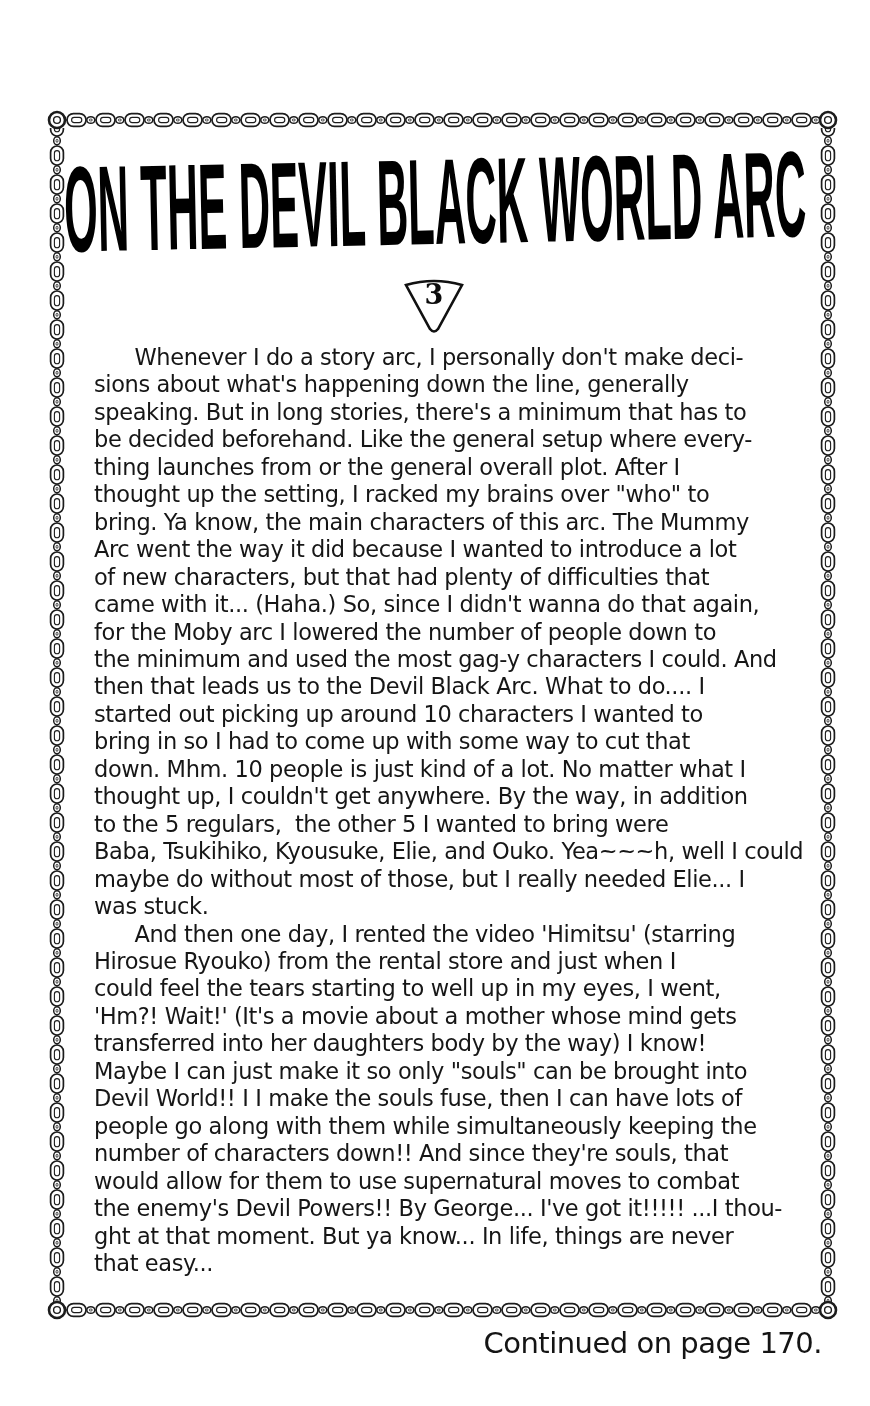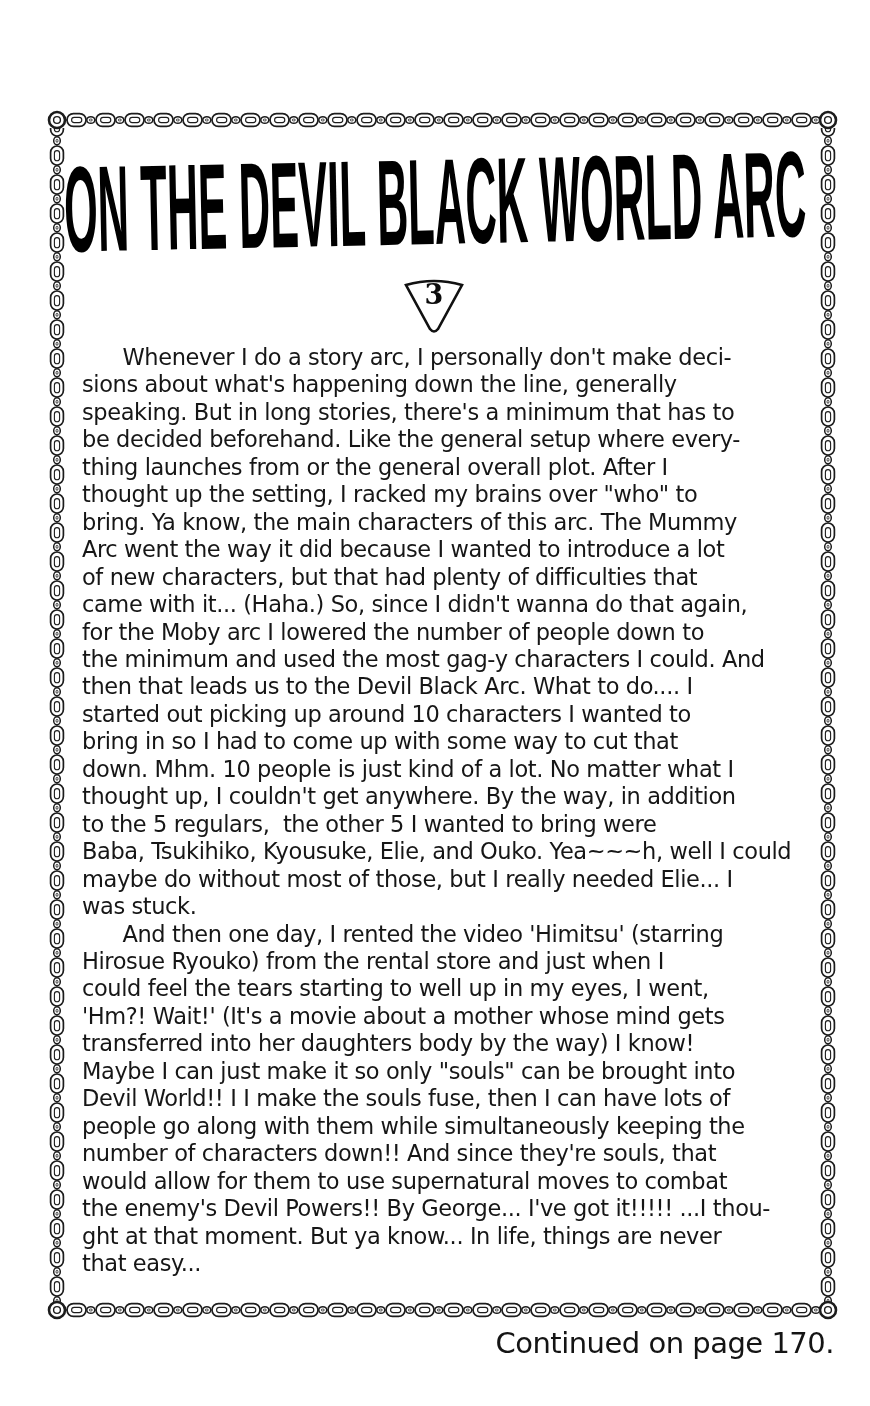--- a/index.html
+++ b/index.html
@@ -55,26 +55,27 @@
     position: absolute;
     left: 82px; top: 344px;
     width: 742px;
     font-size: 22.5px;
     line-height: 27.45px;
     letter-spacing: -0.4px;
     color: #161616;
   }
   .body-text .para {
     white-space: pre;   
+    margin-left: 12px;
   }
 
   
   .footer-note {
     position: absolute;
-    right: 36px; top: 1326px;
+    right: 48px; top: 1326px;
     font-size: 29px;
     letter-spacing: -0.5px;
     color: #141414;
     white-space: nowrap;
   }
 </style>
 </head>
 <body>
 
 <div class="page">

